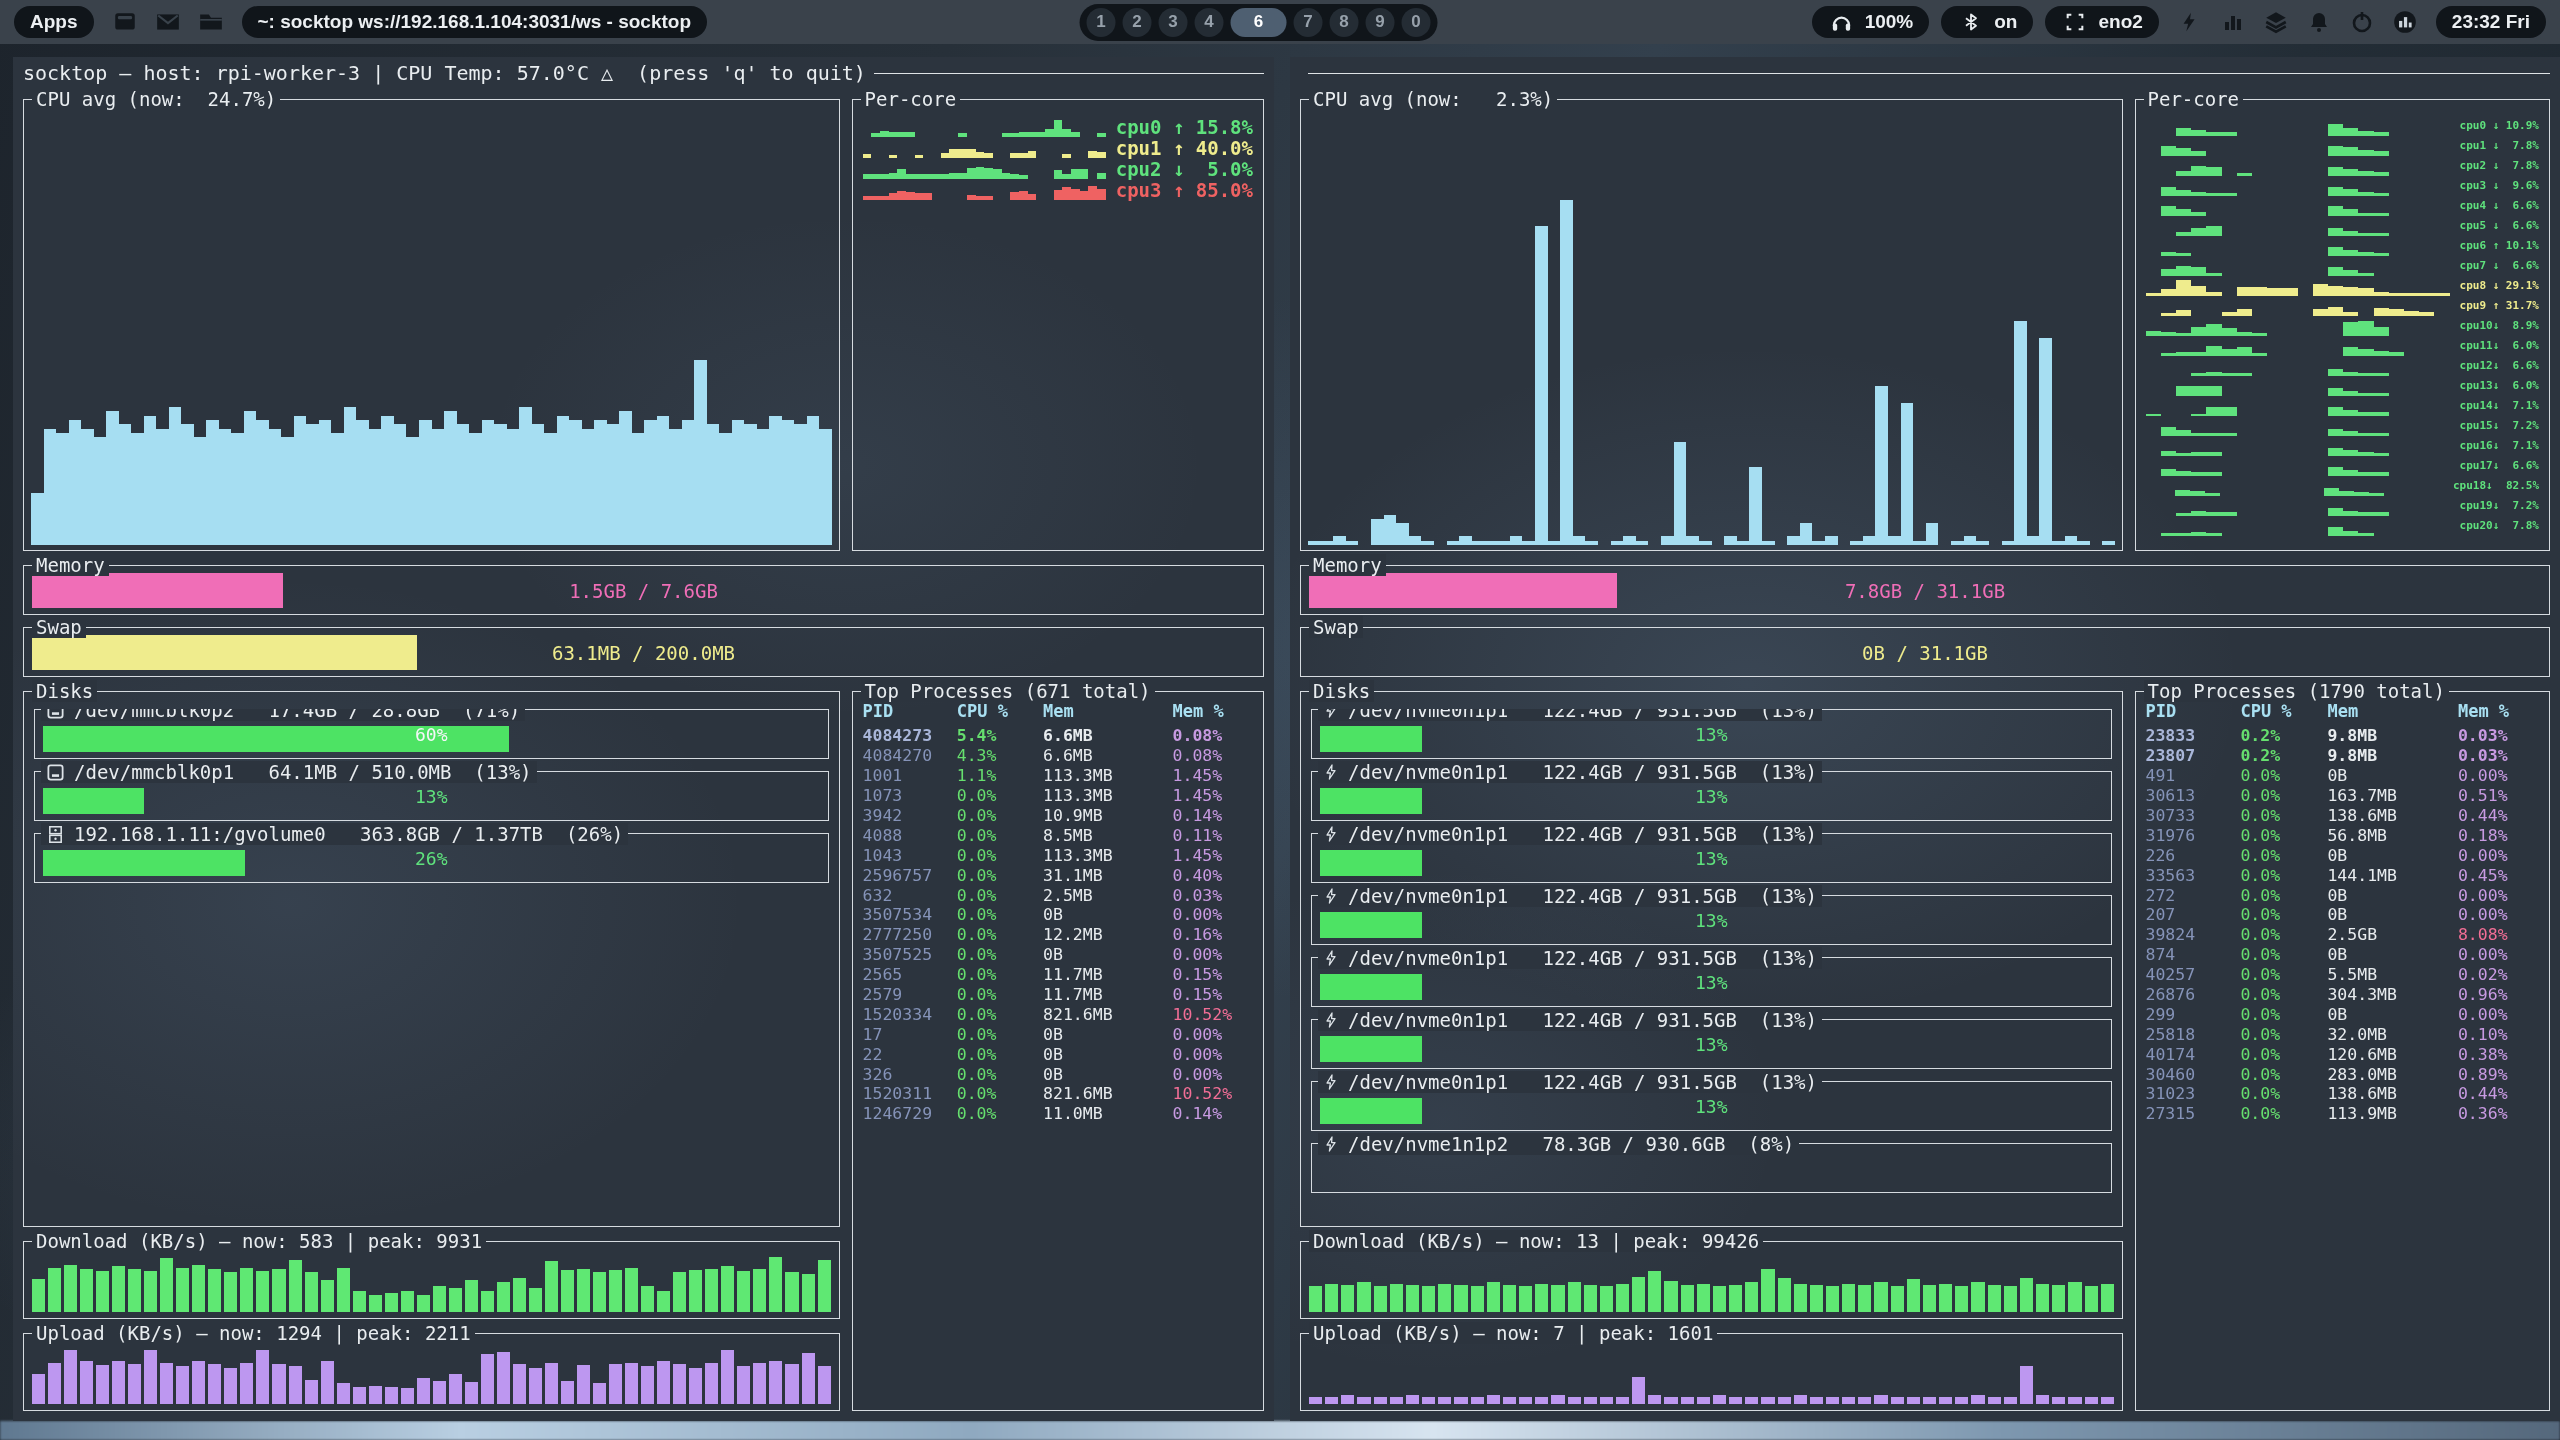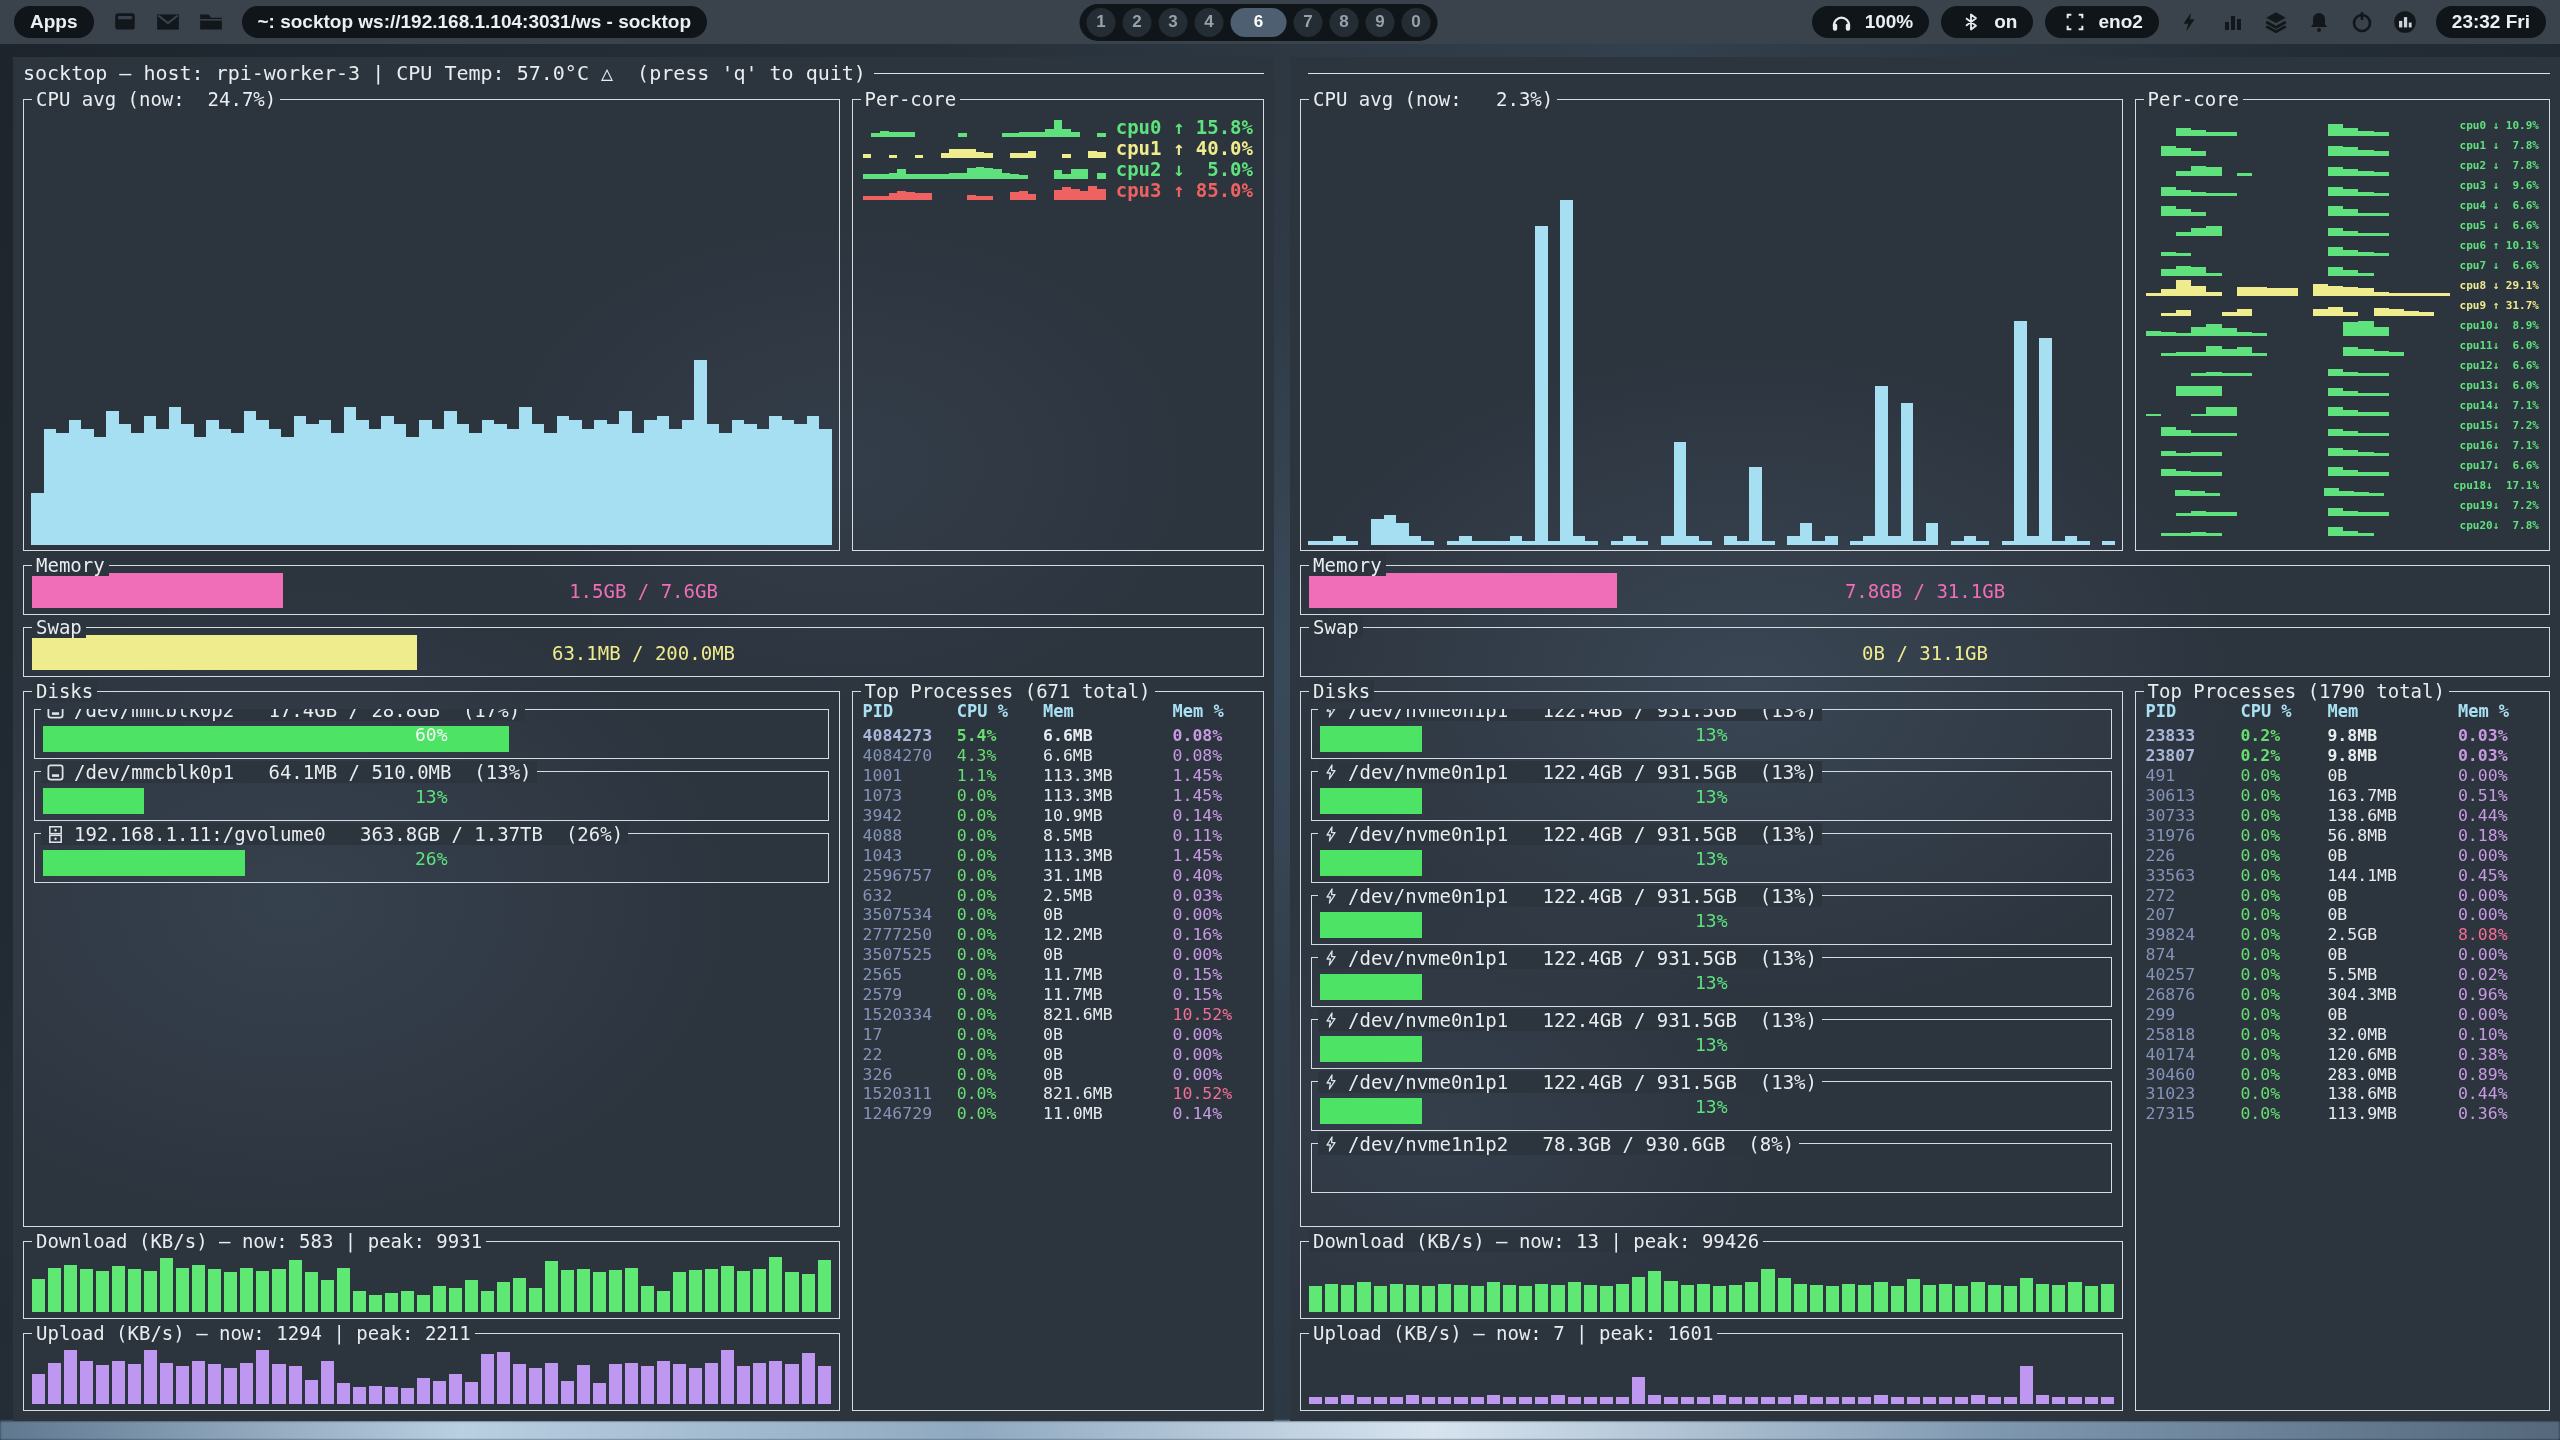--- a/index.html
+++ b/index.html
@@ -453,21 +453,21 @@
         <span class="box-title">Disks</span>
         <div class="disklist">
             <div class="disk-entry">
               <span class="disk-title">
                 <span class="disk-icon">
                   <svg width="19" height="19" viewBox="0 0 16 16">
                     <rect x="2" y="2" width="12" height="12" rx="2" fill="none" stroke="#dde3e8" stroke-width="1.5"></rect>
                     <rect x="5" y="9.5" width="6" height="2.2" fill="#dde3e8"></rect>
                   </svg>
                 </span>
-                <span class="disk-name">/dev/mmcblk0p2   17.4GB / 28.8GB  (17%)</span>
+                <span class="disk-name">/dev/mmcblk0p2   17.4GB / 28.8GB  (71%)</span>
               </span>
               <div class="disk-bar">
                 <i class="disk-fill" style="width: 60%; background: rgb(77, 227, 100);"></i>
               </div>
               <span class="disk-plabel" style="color: rgb(244, 246, 248);">60%</span>
             </div>
             <div class="disk-entry">
               <span class="disk-title">
                 <span class="disk-icon">
                   <svg width="19" height="19" viewBox="0 0 16 16">
@@ -1189,21 +1189,21 @@
               <i class="hbar" style="height: 0%; background: rgb(95, 226, 125);"></i>
               <i class="hbar" style="height: 45%; background: rgb(95, 226, 125);"></i>
               <i class="hbar" style="height: 30%; background: rgb(95, 226, 125);"></i>
               <i class="hbar" style="height: 25%; background: rgb(95, 226, 125);"></i>
               <i class="hbar" style="height: 20%; background: rgb(95, 226, 125);"></i>
               <i class="hbar" style="height: 0%; background: rgb(95, 226, 125);"></i>
               <i class="hbar" style="height: 0%; background: rgb(95, 226, 125);"></i>
               <i class="hbar" style="height: 0%; background: rgb(95, 226, 125);"></i>
               <i class="hbar" style="height: 0%; background: rgb(95, 226, 125);"></i>
             </div>
-            <span class="core-label" style="color: rgb(95, 226, 125);">cpu18↓  17.1%</span>
+            <span class="core-label" style="color: rgb(95, 226, 125);">cpu18↓  82.5%</span>
           </div>
           <div class="core-row">
             <div class="core-spark">
               <i class="hbar" style="height: 0%; background: rgb(95, 226, 125);"></i>
               <i class="hbar" style="height: 0%; background: rgb(95, 226, 125);"></i>
               <i class="hbar" style="height: 15%; background: rgb(95, 226, 125);"></i>
               <i class="hbar" style="height: 30%; background: rgb(95, 226, 125);"></i>
               <i class="hbar" style="height: 25%; background: rgb(95, 226, 125);"></i>
               <i class="hbar" style="height: 25%; background: rgb(95, 226, 125);"></i>
               <i class="hbar" style="height: 0%; background: rgb(95, 226, 125);"></i>

